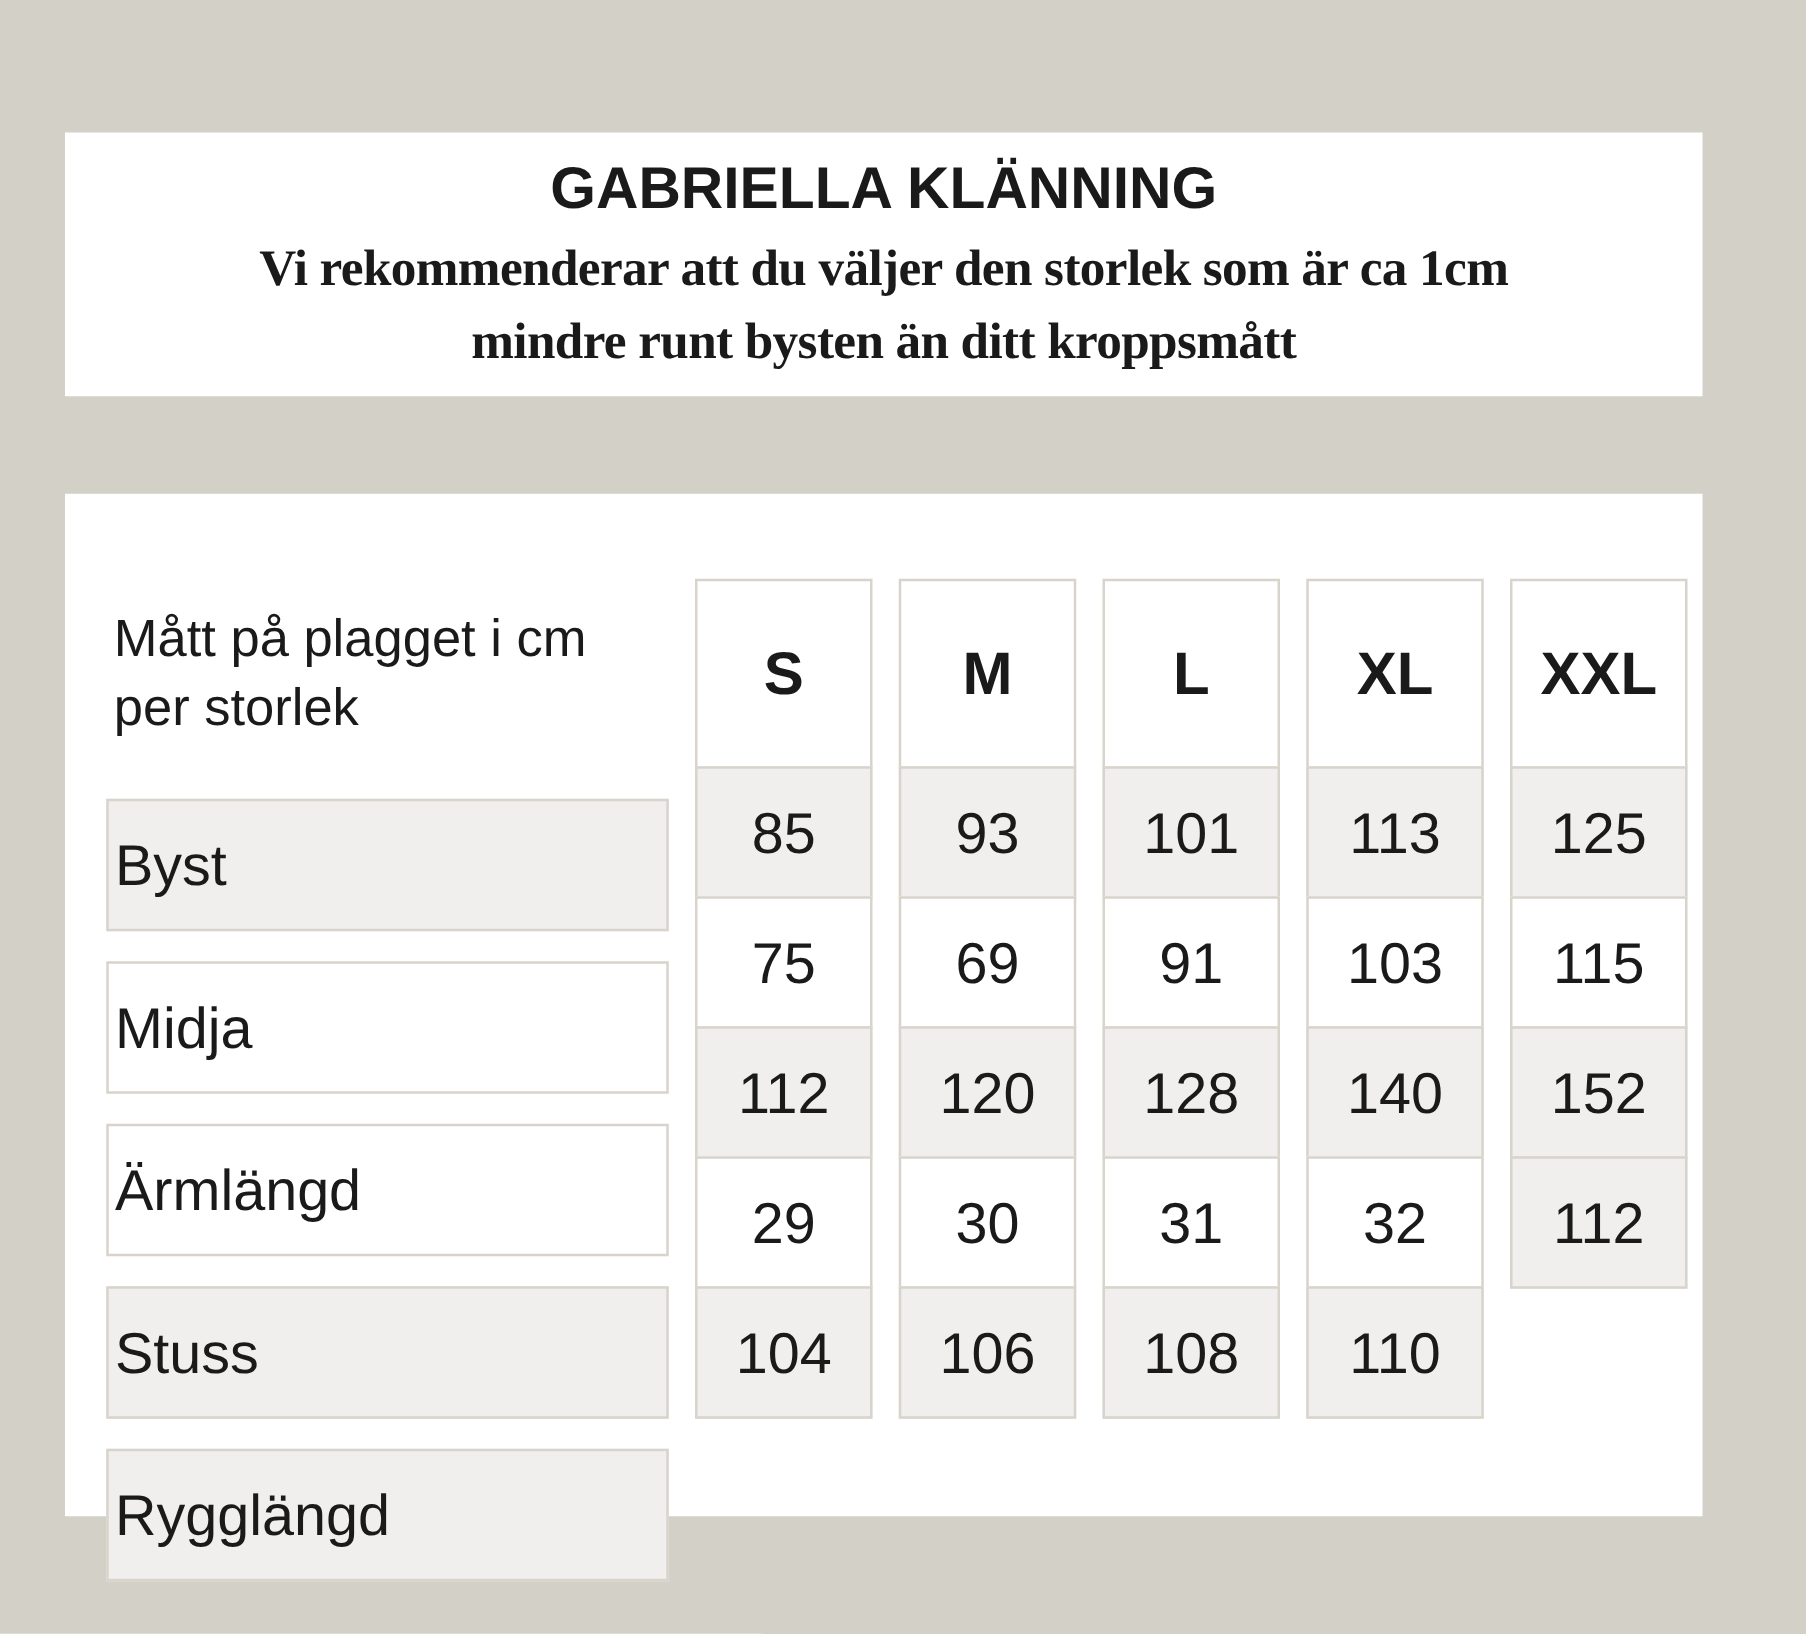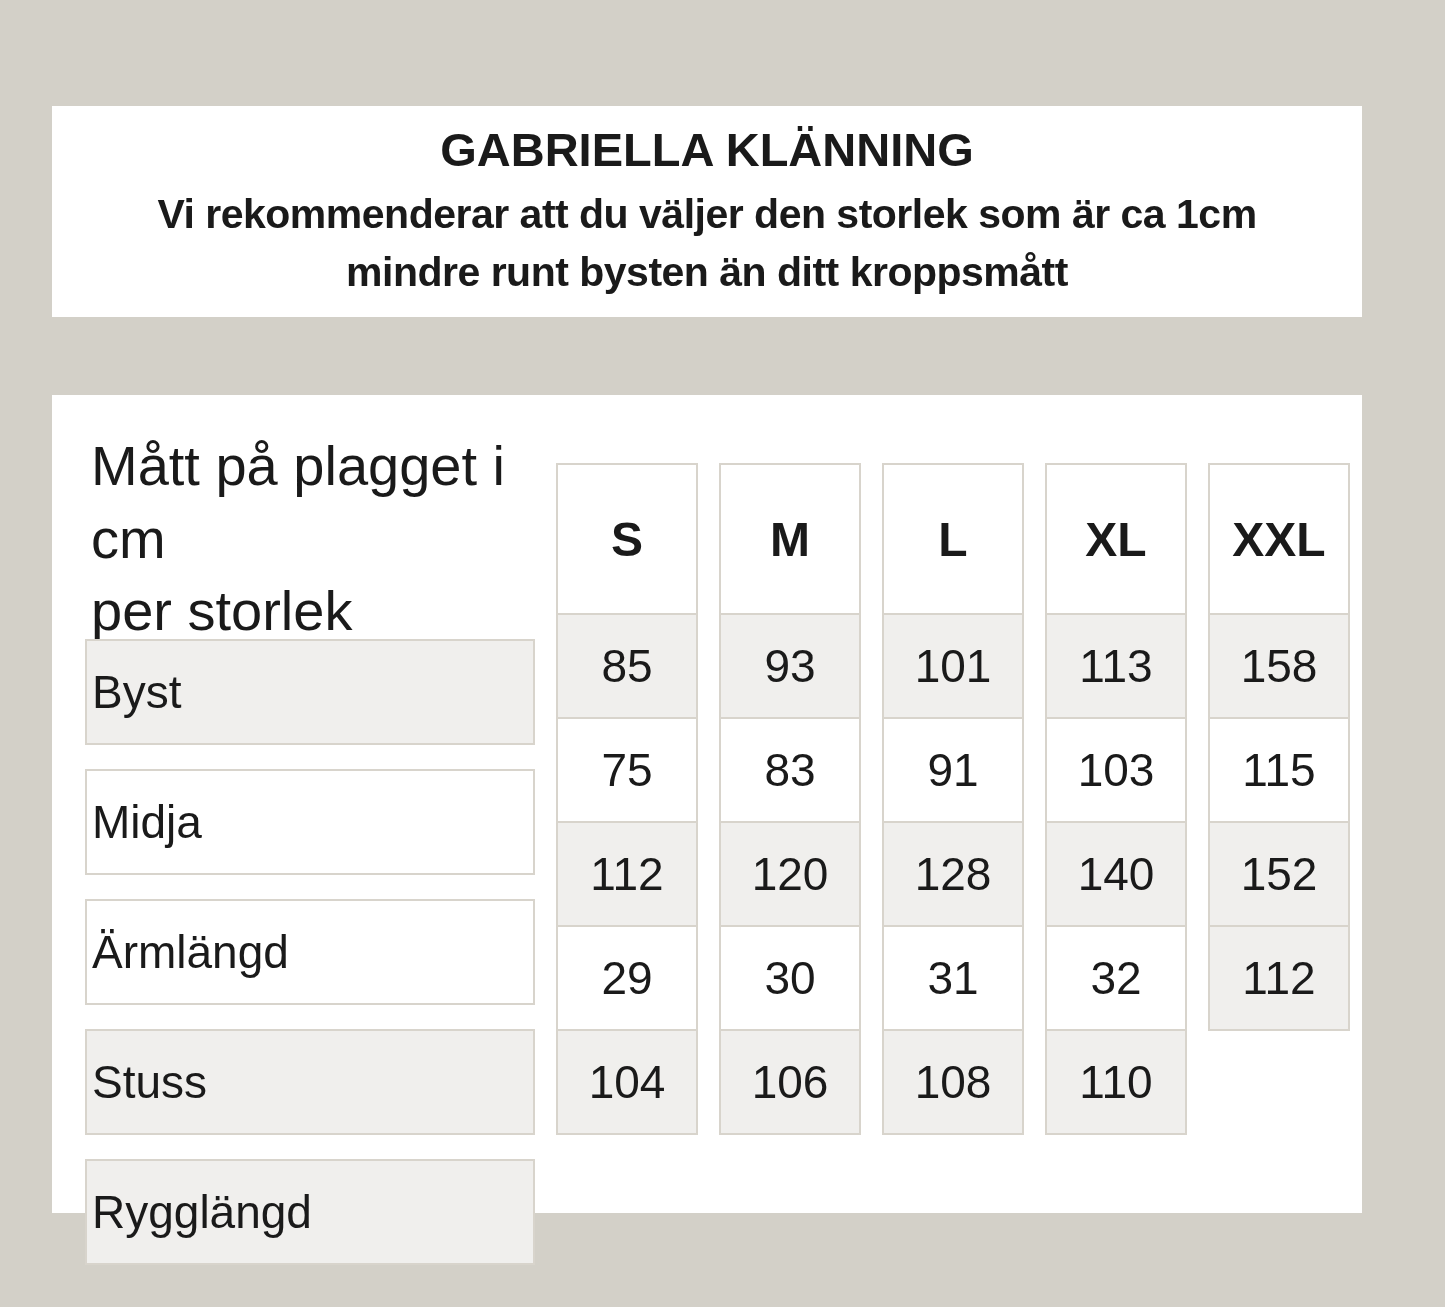--- a/index.html
+++ b/index.html
@@ -18,41 +18,41 @@
     display: flex; flex-direction: column;
     justify-content: center;
     text-align: center;
   }
   .title {
     font-size: 47px; font-weight: 700; line-height: 1.2;
     margin: 0 0 8px 0; white-space: nowrap;
   }
   .subtitle {
     font-size: 41px; font-weight: 700; line-height: 1.4;
-    margin: 0; white-space: nowrap; letter-spacing: -0.5px;
+    margin: 0; white-space: nowrap; letter-spacing: -0.5px; font-family: Liberation Serif, serif;
   }
 
   .panel {
     position: absolute; left: 52px; top: 395px;
     width: 1310px; height: 818px;
     background: var(--panel, #ffffff);
     box-sizing: border-box;
     padding: 68px 0 0 33px;
   }
 
   .size-table { display: flex; gap: 21px; }
   .col { display: flex; flex-direction: column; }
   .col-labels { width: 450px; }
   .col-size { width: 142px; }
 
   .corner {
     height: 152px; box-sizing: border-box;
     display: flex; flex-direction: column; justify-content: center;
     padding-left: 6px;
-    font-size: 56px; line-height: 1.3; font-weight: 400;
+    font-size: 42px; line-height: 1.3; font-weight: 400;
   }
 
   .cell {
     box-sizing: border-box;
     height: 106px; margin-top: -2px;
     border: 2px solid var(--border, #d8d4cc);
     background: var(--panel, #ffffff);
     display: flex; align-items: center; justify-content: center;
     font-size: 46px;
   }
@@ -94,21 +94,21 @@
         <div class="cell shade">85</div>
         <div class="cell">75</div>
         <div class="cell shade">112</div>
         <div class="cell">29</div>
         <div class="cell shade">104</div>
       </div>
 
       <div class="col col-size">
         <div class="cell head">M</div>
         <div class="cell shade">93</div>
-        <div class="cell">83</div>
+        <div class="cell">69</div>
         <div class="cell shade">120</div>
         <div class="cell">30</div>
         <div class="cell shade">106</div>
       </div>
 
       <div class="col col-size">
         <div class="cell head">L</div>
         <div class="cell shade">101</div>
         <div class="cell">91</div>
         <div class="cell shade">128</div>
@@ -120,21 +120,21 @@
         <div class="cell head">XL</div>
         <div class="cell shade">113</div>
         <div class="cell">103</div>
         <div class="cell shade">140</div>
         <div class="cell">32</div>
         <div class="cell shade">110</div>
       </div>
 
       <div class="col col-size">
         <div class="cell head">XXL</div>
-        <div class="cell shade">158</div>
+        <div class="cell shade">125</div>
         <div class="cell">115</div>
         <div class="cell shade">152</div>
         <div class="cell shade">112</div>
       </div>
 
     </div>
   </section>
 
 </div>
 

